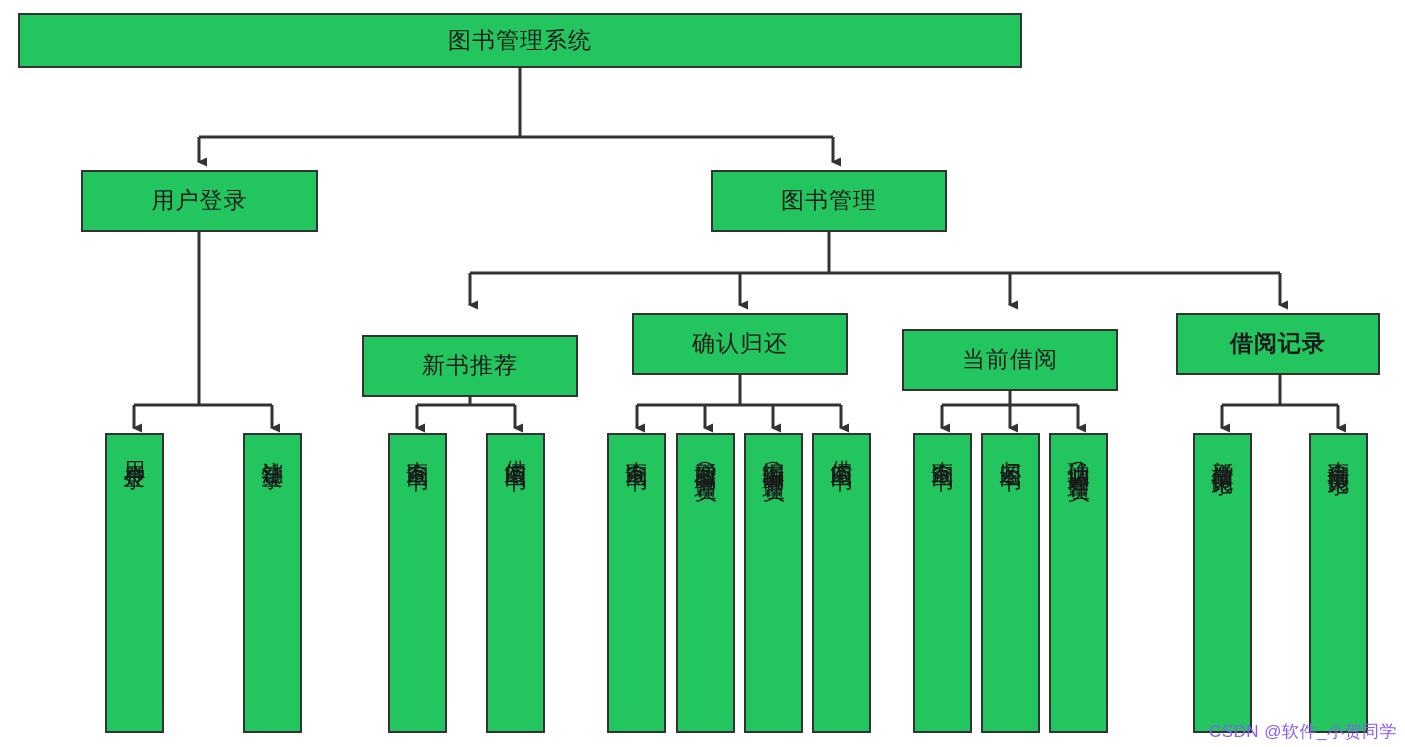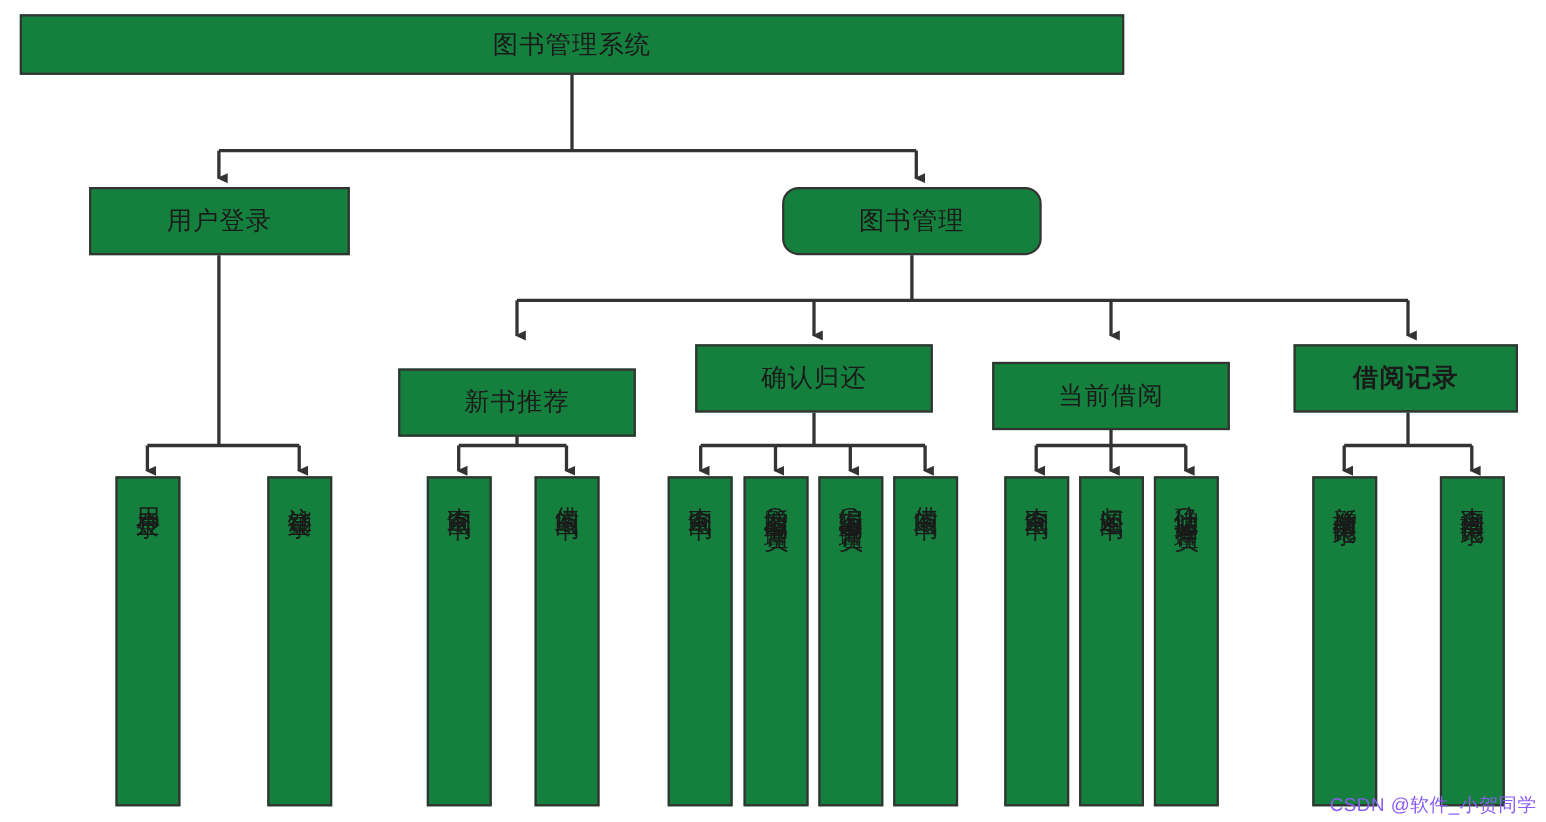--- a/index.html
+++ b/index.html
@@ -21,21 +21,21 @@
     position: absolute;
     left: 0;
     top: 0;
     width: 1405px;
     height: 747px;
     pointer-events: none;
   }
   .node {
     position: absolute;
     box-sizing: border-box;
-    background: #15803d;
+    background: #22c55e;
     border: 2px solid #333333;
     display: flex;
     align-items: center;
     justify-content: center;
     color: #1a1a1a;
   }
   .node.horiz {
     font-size: 23px;
     letter-spacing: 1px;
     line-height: 1.2;
@@ -121,21 +121,21 @@
     </g>
   </svg>
 
   <div class="node horiz" style="left:18px; top:13px; width:1004px; height:55px;">
     <span>图书管理系统</span>
   </div>
 
   <div class="node horiz" style="left:81px; top:170px; width:237px; height:62px;">
     <span>用户登录</span>
   </div>
-  <div class="node horiz" style="left:711px; top:170px; width:236px; height:62px;border-radius:15px;">
+  <div class="node horiz" style="left:711px; top:170px; width:236px; height:62px;">
     <span>图书管理</span>
   </div>
 
   <div class="node horiz" style="left:362px; top:313px; width:216px; height:62px;margin-top:22px;">
     <span>新书推荐</span>
   </div>
   <div class="node horiz" style="left:632px; top:313px; width:216px; height:62px;">
     <span>确认归还</span>
   </div>
   <div class="node horiz" style="left:902px; top:329px; width:216px; height:62px;">

